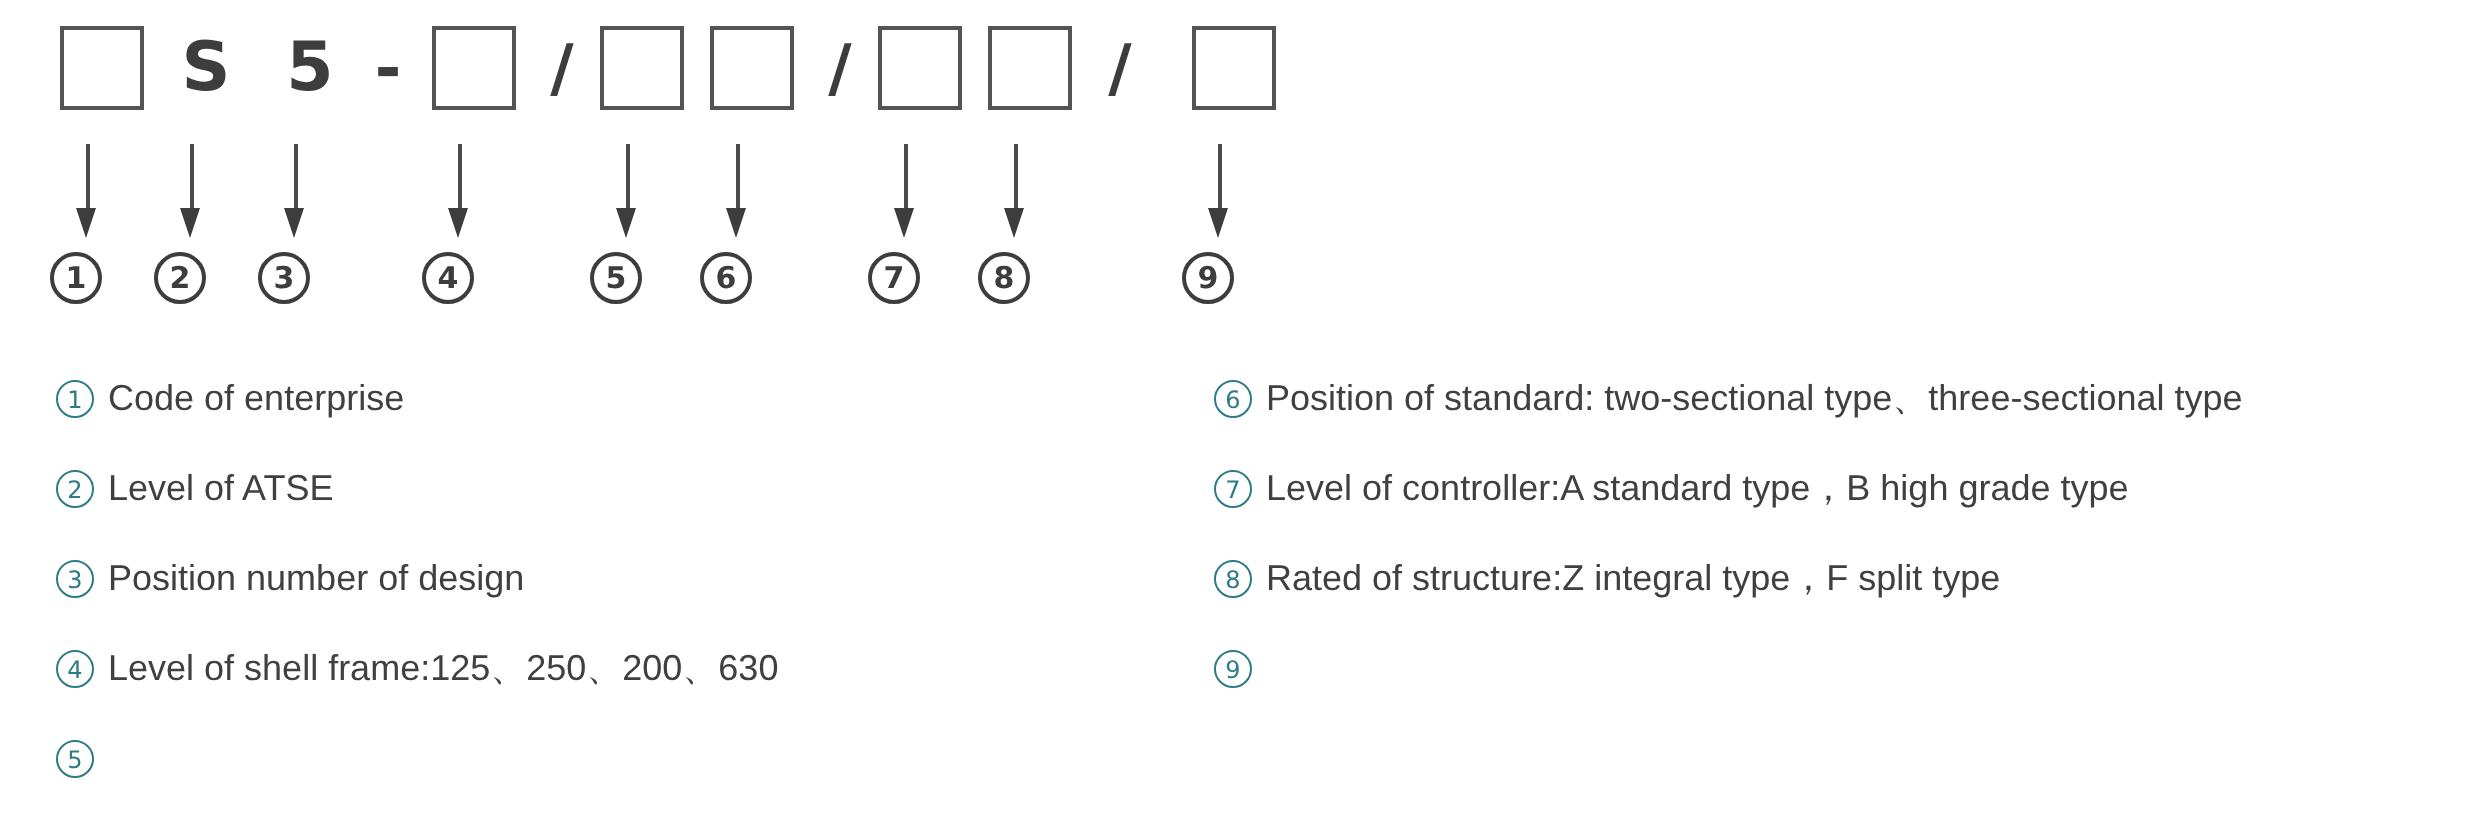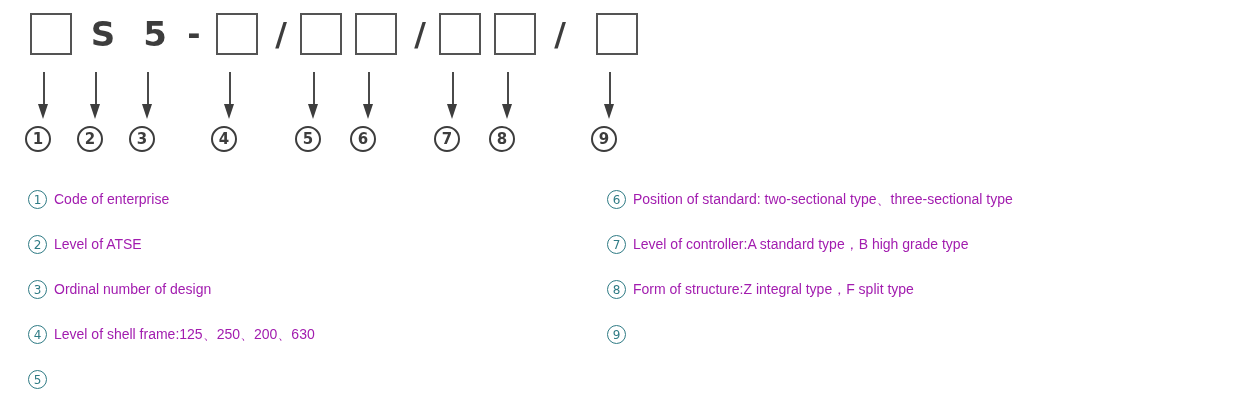--- a/index.html
+++ b/index.html
@@ -123,22 +123,22 @@
     align-items: center;
     justify-content: center;
     font-size: 12px;
     color: #2f7b85;
     font-family: "DejaVu Sans", "Liberation Sans", sans-serif;
     line-height: 1;
     margin-top: 4px;
   }
   .legend-text {
     margin-left: 7px;
-    font-size: 14px;
-    color: #a21caf;
+    font-size: 18px;
+    color: #404040;
     white-space: nowrap;
     line-height: 26px;
     font-family: "Liberation Sans", "DejaVu Sans", sans-serif;
   }
 </style>
 </head>
 <body>
 
 <div id="code-diagram">
     <div class="code-slot" style="left: 30px; width: 42px;">
@@ -231,39 +231,39 @@
     <div class="legend-item">
       <span class="legend-marker">1</span>
       <span class="legend-text">Code of enterprise</span>
     </div>
     <div class="legend-item">
       <span class="legend-marker">2</span>
       <span class="legend-text">Level of ATSE</span>
     </div>
     <div class="legend-item">
       <span class="legend-marker">3</span>
-      <span class="legend-text">Ordinal number of design</span>
+      <span class="legend-text">Position number of design</span>
     </div>
     <div class="legend-item">
       <span class="legend-marker">4</span>
       <span class="legend-text">Level of shell frame:125、250、200、630</span>
     </div>
     <div class="legend-item">
       <span class="legend-marker">5</span>
     </div>
   </div>
 <div class="legend-col" id="legend-right">
     <div class="legend-item">
       <span class="legend-marker">6</span>
       <span class="legend-text">Position of standard: two-sectional type、three-sectional type</span>
     </div>
     <div class="legend-item">
       <span class="legend-marker">7</span>
       <span class="legend-text">Level of controller:A standard type，B high grade type</span>
     </div>
     <div class="legend-item">
       <span class="legend-marker">8</span>
-      <span class="legend-text">Form of structure:Z integral type，F split type</span>
+      <span class="legend-text">Rated of structure:Z integral type，F split type</span>
     </div>
     <div class="legend-item">
       <span class="legend-marker">9</span>
     </div>
   </div>
 
 </body></html>

